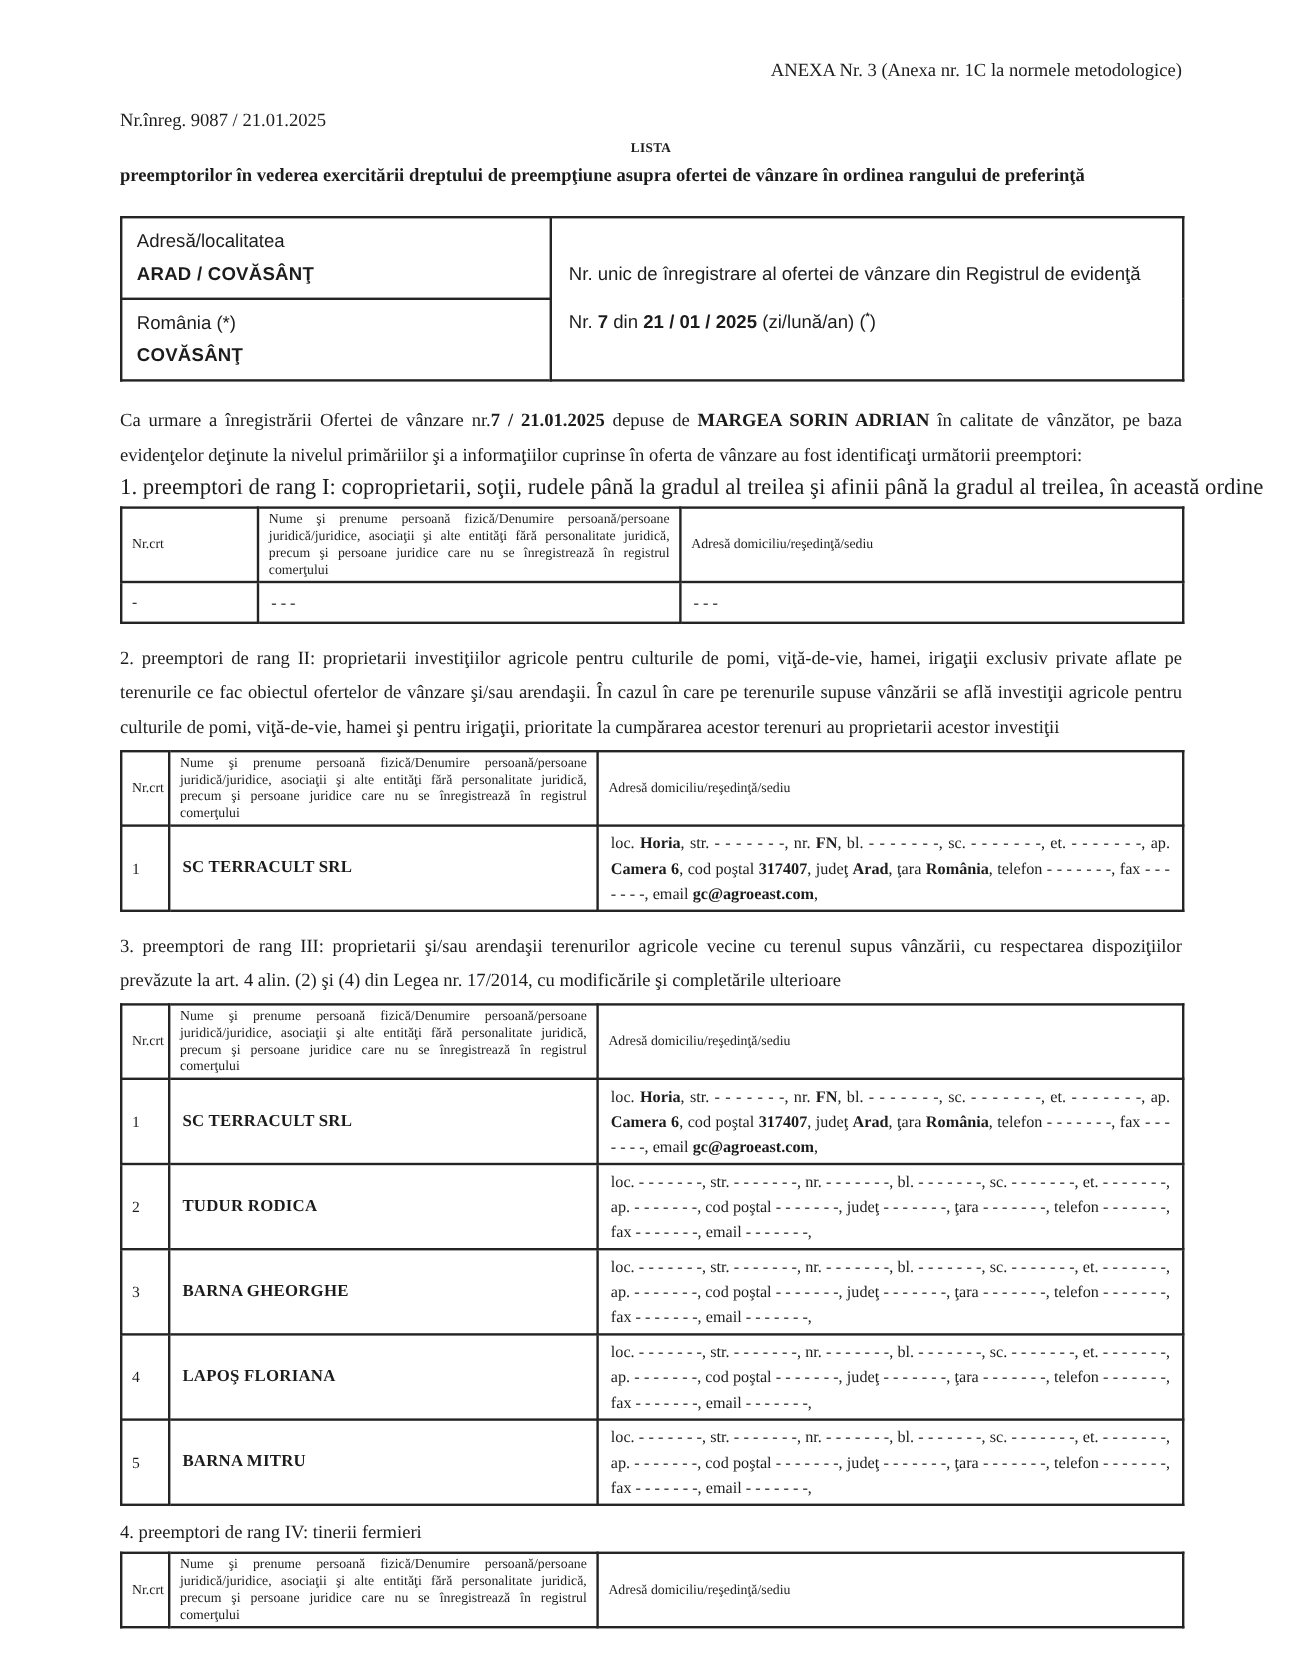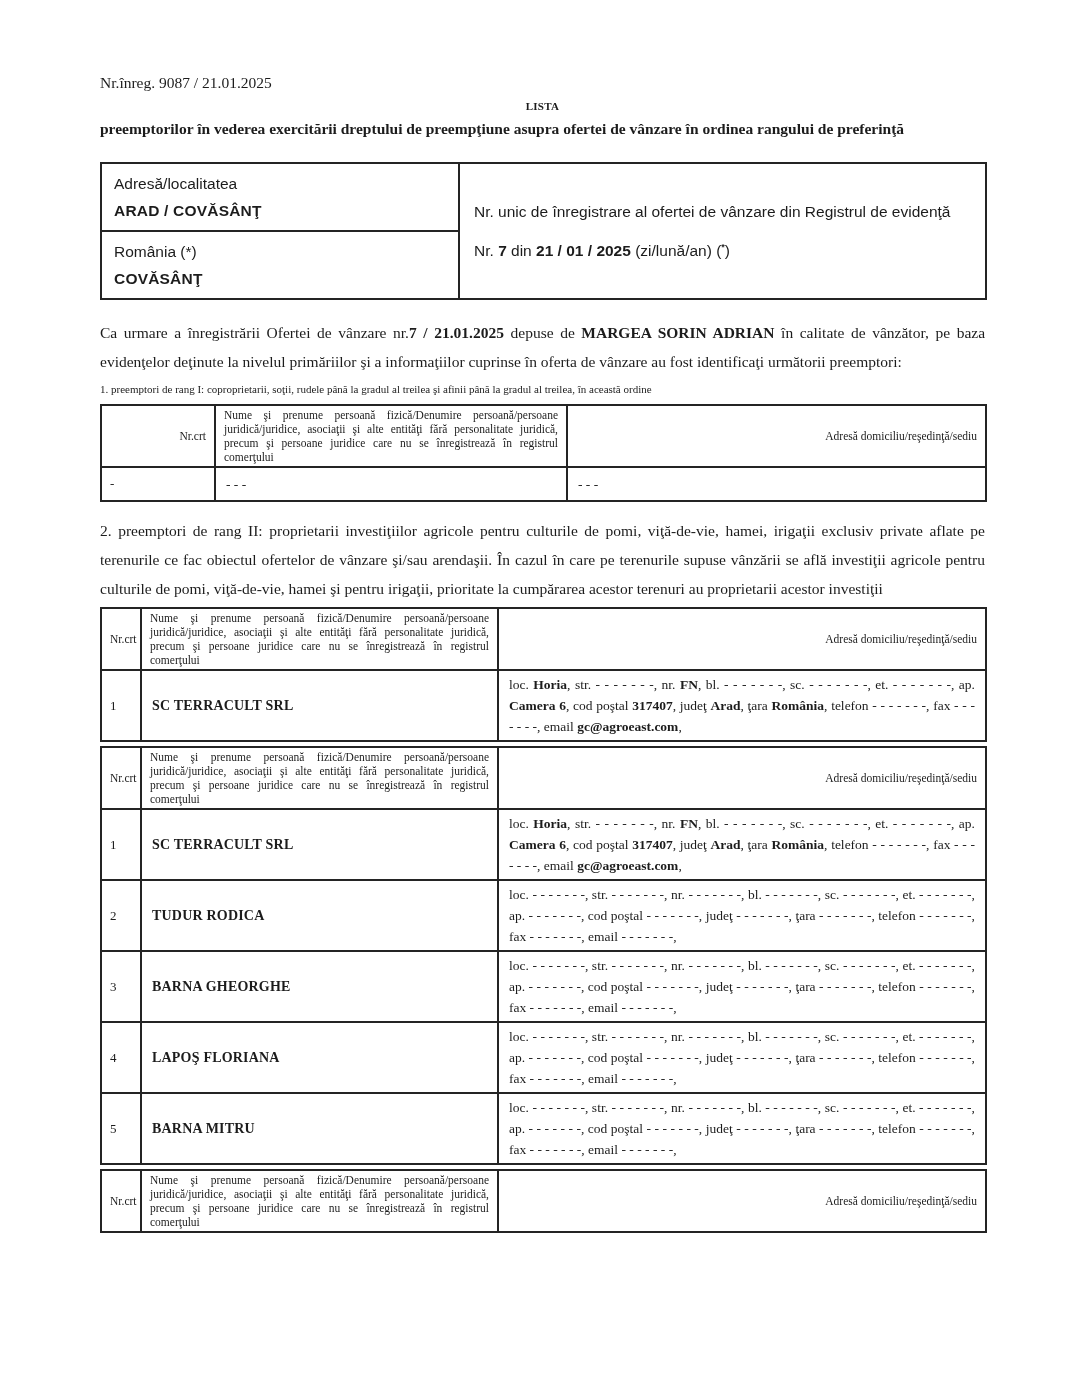--- a/index.html
+++ b/index.html
@@ -21,40 +21,41 @@
   .info-cell  { padding:6px 12px; height:68px; vertical-align:middle; }
   .info-label { line-height:27px; }
   .info-value { font-weight:bold; line-height:27px; letter-spacing:.2px; }
   .reg-cell   { padding:18px 14px; vertical-align:middle; }
   .reg-title  { text-align:justify; line-height:31px; }
   .reg-value  { line-height:31px; margin-top:5px; }
   sup { font-size:9px; }
 
   .para { font-size:15.5px; line-height:29px; text-align:justify; }
   .intro      { margin-top:18px; }
-  .heading-s1 { margin-top:2px; line-height:22px; font-size:11px; white-space:nowrap; text-align:left; }
+  .heading-s1 { margin-top:2px; line-height:22px; font-size:19px; white-space:nowrap; text-align:left; }
   .heading-s2 { margin-top:14px; }
   .heading-s3 { margin-top:14px; }
   .heading-s4 { margin-top:12px; line-height:22px; white-space:nowrap; text-align:left; }
 
   .rank { margin-top:4px; font-size:13.5px; }
-  .rank th { font-weight:normal; font-size:11.5px; line-height:14px; padding:2px 8px; vertical-align:middle; text-align:right; }
+  .rank th { font-weight:normal; font-size:11.5px; line-height:14px; padding:2px 8px; vertical-align:middle; text-align:left; }
   .rank th.h-name { text-align:justify; }
   .rank .h-row { height:46px; }
   .rank .d-row { height:70px; }
   .rank.rank1 .d-row { height:34px; }
   .cell-nr   { padding:2px 8px; font-size:13px; vertical-align:middle; }
   .cell-name { font-weight:bold; padding:2px 10px; font-size:14px; letter-spacing:.2px; vertical-align:middle; }
   .cell-addr { padding:3px 10px; font-size:13.5px; line-height:21px; text-align:justify; vertical-align:middle; }
 </style>
 </head>
 <body>
 
 <div class="page">
 
+  <div class="line-anexa">ANEXA Nr. 3 (Anexa nr. 1C la normele metodologice)</div>
   <div class="line-reg">Nr.înreg. 9087 / 21.01.2025</div>
   <div class="title">LISTA</div>
   <div class="subtitle">preemptorilor în vederea exercitării dreptului de preempţiune asupra ofertei de vânzare în ordinea rangului de preferinţă</div>
 
   <table class="doc info-table">
     <colgroup>
         <col style="width:358px">
         <col style="width:527px">
       </colgroup>
     <tbody>
@@ -114,20 +115,21 @@
       <th>Adresă domiciliu/reşedinţă/sediu</th>
     </tr>
     <tr class="d-row">
       <td class="cell-nr">1</td>
       <td class="cell-name">SC TERRACULT SRL</td>
       <td class="cell-addr"><span>loc. </span><span style="font-weight: 700;">Horia</span><span>, str. - - - - - - -, nr. </span><span style="font-weight: 700;">FN</span><span>, bl. - - - - - - -, sc. - - - - - - -, et. - - - - - - -, ap. </span><span style="font-weight: 700;">Camera 6</span><span>, cod poştal </span><span style="font-weight: 700;">317407</span><span>, judeţ </span><span style="font-weight: 700;">Arad</span><span>, ţara </span><span style="font-weight: 700;">România</span><span>, telefon - - - - - - -, fax - - - - - - -, email </span><span style="font-weight: 700;">gc@agroeast.com</span><span>,</span></td>
     </tr>
   </tbody>
     </table>
 
+  <div class="para heading-s3">3. preemptori de rang III: proprietarii şi/sau arendaşii terenurilor agricole vecine cu terenul supus vânzării, cu respectarea dispoziţiilor prevăzute la art. 4 alin. (2) şi (4) din Legea nr. 17/2014, cu modificările şi completările ulterioare</div>
   <table class="doc rank">
     <colgroup>
         <col style="width:40px">
         <col style="width:357px">
         <col style="width:488px">
       </colgroup>
     <tbody>
         <tr class="h-row">
       <th>Nr.crt</th>
       <th class="h-name">Nume şi prenume persoană fizică/Denumire persoană/persoane juridică/juridice, asociaţii şi alte entităţi fără personalitate juridică, precum şi persoane juridice care nu se înregistrează în registrul comerţului</th>
@@ -154,20 +156,21 @@
       <td class="cell-addr">loc. - - - - - - -, str. - - - - - - -, nr. - - - - - - -, bl. - - - - - - -, sc. - - - - - - -, et. - - - - - - -, ap. - - - - - - -, cod poştal - - - - - - -, judeţ - - - - - - -, ţara - - - - - - -, telefon - - - - - - -, fax - - - - - - -, email - - - - - - -,</td>
     </tr>
     <tr class="d-row">
       <td class="cell-nr">5</td>
       <td class="cell-name">BARNA MITRU</td>
       <td class="cell-addr">loc. - - - - - - -, str. - - - - - - -, nr. - - - - - - -, bl. - - - - - - -, sc. - - - - - - -, et. - - - - - - -, ap. - - - - - - -, cod poştal - - - - - - -, judeţ - - - - - - -, ţara - - - - - - -, telefon - - - - - - -, fax - - - - - - -, email - - - - - - -,</td>
     </tr>
   </tbody>
     </table>
 
+  <div class="para heading-s4">4. preemptori de rang IV: tinerii fermieri</div>
   <table class="doc rank">
     <colgroup>
         <col style="width:40px">
         <col style="width:357px">
         <col style="width:488px">
       </colgroup>
     <tbody>
         <tr class="h-row">
       <th>Nr.crt</th>
       <th class="h-name">Nume şi prenume persoană fizică/Denumire persoană/persoane juridică/juridice, asociaţii şi alte entităţi fără personalitate juridică, precum şi persoane juridice care nu se înregistrează în registrul comerţului</th>

